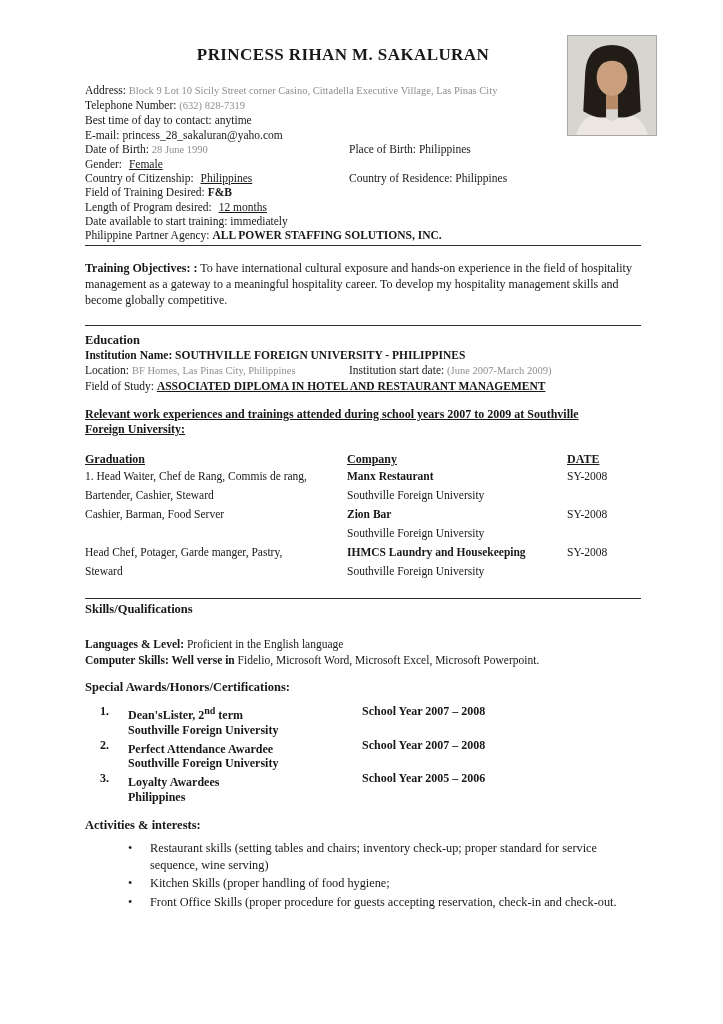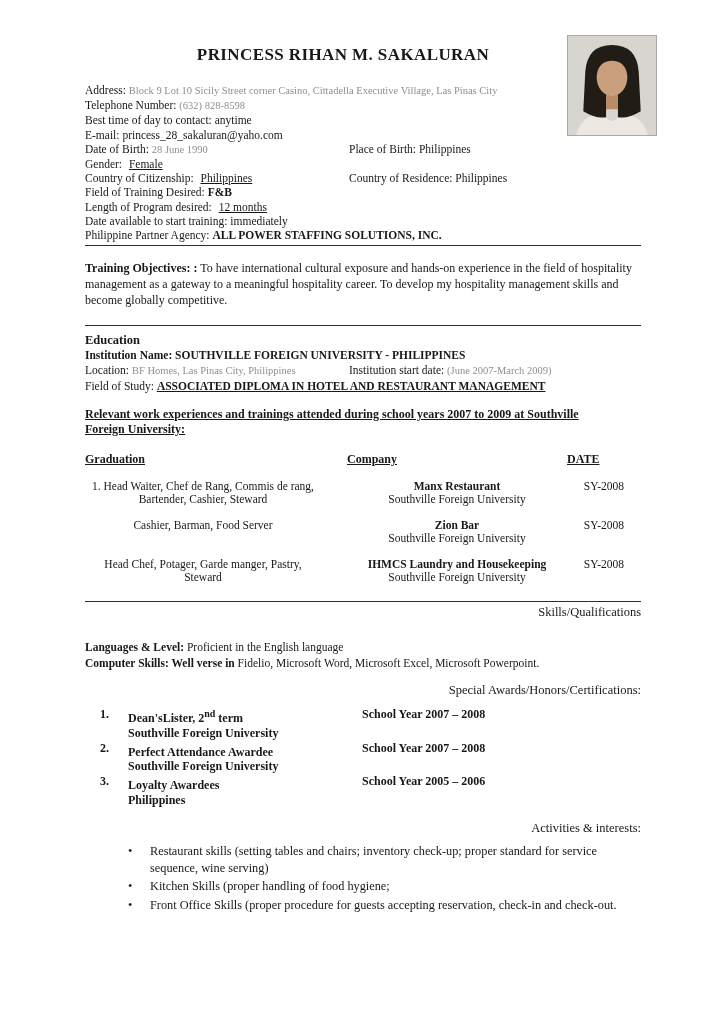--- a/index.html
+++ b/index.html
@@ -31,24 +31,24 @@
   .rule-2 { margin-top:17px; }
   .rule-3 { margin-top:17px; }
   .objectives { margin-top:14px; line-height:16px; font-size:12px; }
   .education { margin-top:6px; }
   .education .info-line { line-height:15.2px; }
   .edu-heading { font-weight:bold; font-size:12.5px; line-height:16px; }
   .work-intro { margin-top:13px; line-height:15.2px; max-width:505px;
     font-weight:bold; text-decoration:underline; font-size:12px; }
   .work-head, .work-row { display:grid; grid-template-columns:262px 220px 1fr; }
   .work-head { margin-top:15px; }
-  .work-row { margin-top:13px; line-height:13px;text-align:center; }
+  .work-row { line-height:19px; }
   .work-row .positions { padding-right:26px; }
   .th { font-weight:bold; text-decoration:underline; font-size:12px; }
-  .section-heading { font-weight:normal; font-size:12.5px;text-align:right; }
+  .section-heading { font-weight:bold; font-size:12.5px; }
   .skills-heading { margin-top:3px; }
   .skills-line { margin-top:20px; line-height:15.5px; }
   .awards-heading { margin-top:13px; }
   .awards-list { margin-top:9px; }
   .award { display:grid; grid-template-columns:28px 234px 1fr; padding-left:15px;
     line-height:14.8px; font-weight:bold; font-size:12px; }
   .activities-heading { margin-top:13px; }
   .bullets { margin-top:7px; }
   .bullet { display:flex; padding-left:43px; line-height:16.8px; margin-bottom:2px;
     font-size:12.3px; }
@@ -76,21 +76,21 @@
 
     <div class="title">PRINCESS RIHAN M. SAKALURAN</div>
 
     <div class="personal">
       <div class="info-line">
         <span>Address:</span>
         <span class="gray">Block 9 Lot 10 Sicily Street corner Casino, Cittadella Executive Village, Las Pinas City</span>
       </div>
       <div class="info-line">
         <span>Telephone Number:</span>
-        <span class="gray">(632) 828-8598</span>
+        <span class="gray">(632) 828-7319</span>
       </div>
       <div class="info-line">
         <span>Best time of day to contact:</span>
         <span>anytime</span>
       </div>
       <div class="info-line">
         <span>E-mail:</span>
         <span>princess_28_sakaluran@yaho.com</span>
       </div>
       <div class="info-line flex-line">

